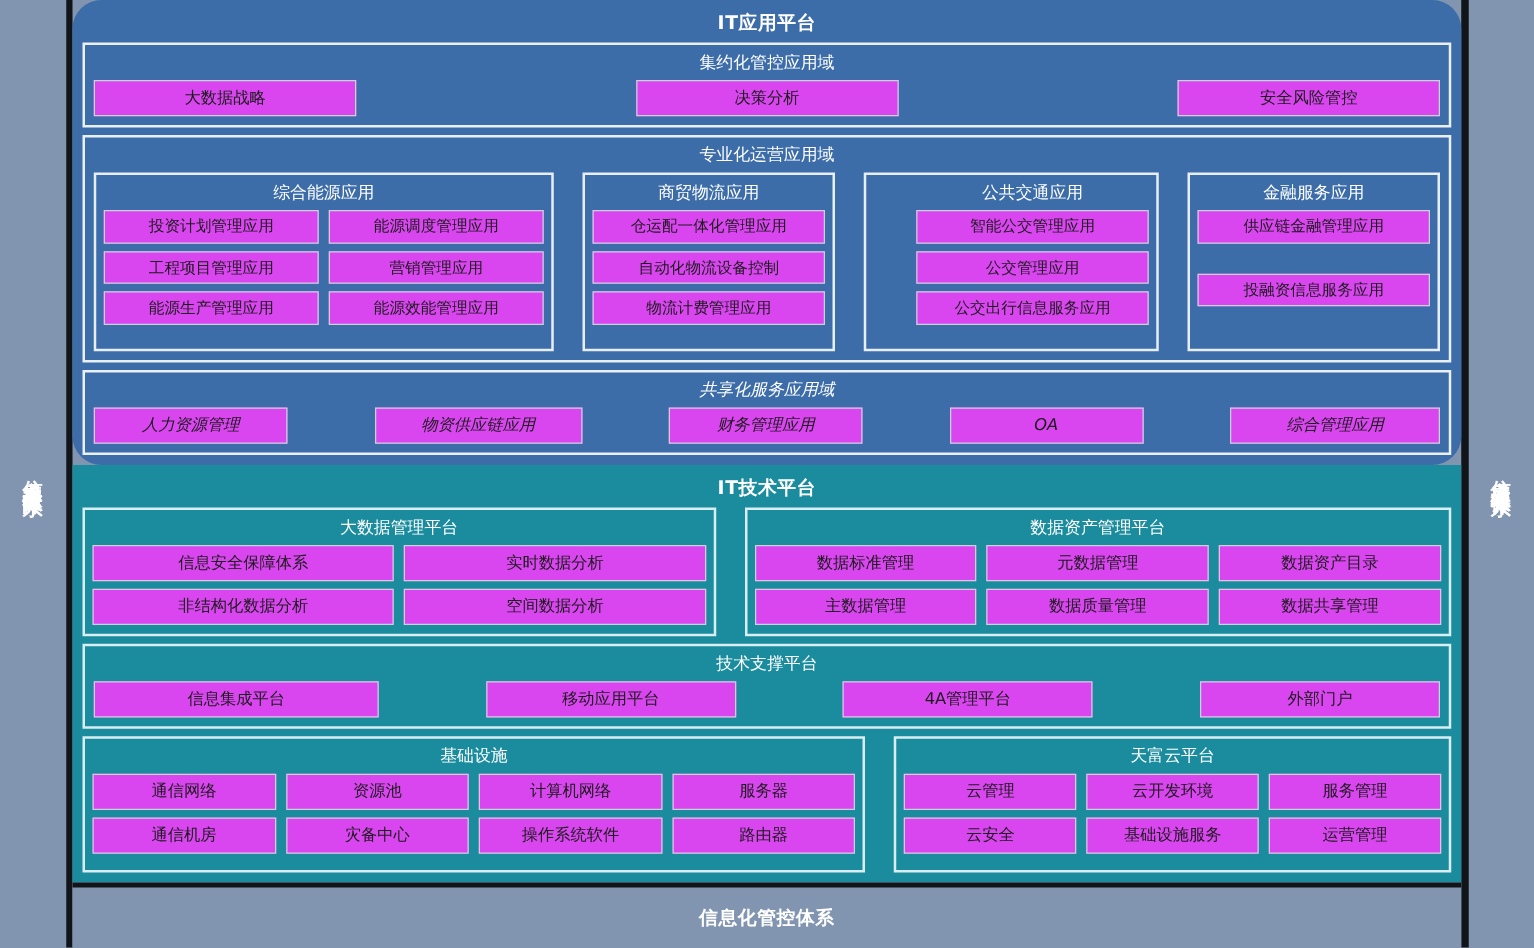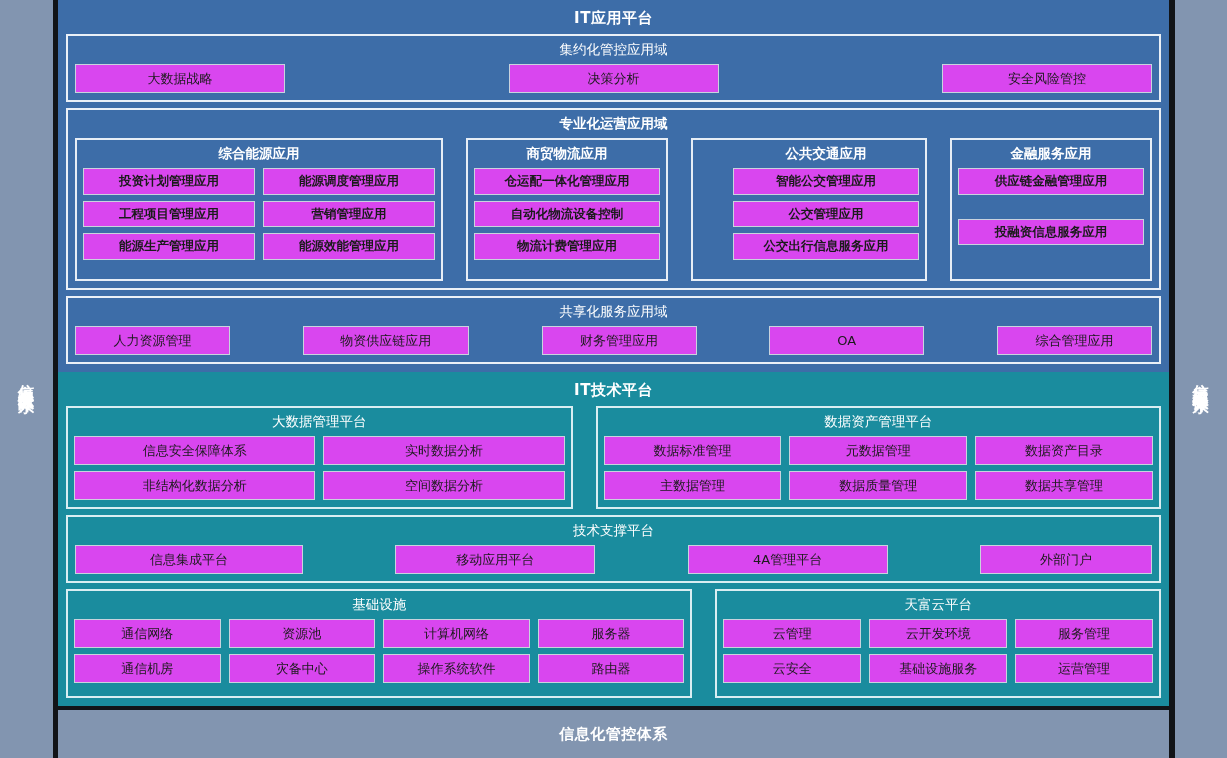--- a/index.html
+++ b/index.html
@@ -30,21 +30,21 @@
   .center{
     position:absolute;left:53px;top:0;width:1122px;height:758px;
     box-sizing:border-box;
     display:flex;flex-direction:column;
     border-left:5px solid #111418;
     border-right:6px solid #111418;
     background:#8295b0;
   }
 
   .band{box-sizing:border-box;padding:4px 8px 8px 8px;}
-  .band-blue{background:#3d6da8;height:372px;display:flex;flex-direction:column;}
+  .band-blue{background:#3d6da8;height:372px;display:flex;flex-direction:column;border-radius:23px;}
   .band-teal{background:#1a8c9e;height:334px;display:flex;flex-direction:column;}
   .band-foot{
     background:#8295b0;flex:1;
     display:flex;align-items:center;justify-content:center;
     border-top:4px solid #111418;
   }
 
   .band-title{
     color:#ffffff;font-weight:bold;font-size:15px;text-align:center;
     padding:5px 0 6px 0;letter-spacing:.5px;
@@ -116,21 +116,21 @@
 
       <div class="domain" style="flex:0 0 auto;">
         <div class="domain-title">集约化管控应用域</div>
         <div class="chips">
           <div class="chip" style="width:210px">大数据战略</div>
           <div class="chip" style="width:210px">决策分析</div>
           <div class="chip" style="width:210px">安全风险管控</div>
         </div>
       </div>
 
-      <div class="domain" style="flex:1 1 auto;display:flex;flex-direction:column;font-weight:bold;">
+      <div class="domain" style="flex:1 1 auto;display:flex;flex-direction:column;">
         <div class="domain-title">专业化运营应用域</div>
         <div class="cols" style="flex:1;">
 
           <div class="panel" style="flex:1.95;">
             <div class="panel-title">综合能源应用</div>
             <div class="panel-grid">
               <div class="panel-row">
                 <div class="chip sm">投资计划管理应用</div>
                 <div class="chip sm">能源调度管理应用</div>
               </div>
@@ -186,28 +186,28 @@
               </div>
               <div class="panel-row">
                 <div class="chip sm">投融资信息服务应用</div>
               </div>
             </div>
           </div>
 
         </div>
       </div>
 
-      <div class="domain" style="flex:0 0 auto;">
+      <div class="domain" style="flex:0 0 auto;font-style:italic;">
         <div class="domain-title">共享化服务应用域</div>
         <div class="chips">
           <div class="chip" style="width:155px">人力资源管理</div>
           <div class="chip" style="width:166px">物资供应链应用</div>
           <div class="chip" style="width:155px">财务管理应用</div>
           <div class="chip" style="width:155px">OA</div>
-          <div class="chip" style="width:155px">综合管理应用</div>
+          <div class="chip" style="width:168px">综合管理应用</div>
         </div>
       </div>
     </div>
 
     <div class="band band-teal">
       <div class="band-title">IT技术平台</div>
 
       <div class="cols" style="margin-bottom:6px;flex:0 0 auto;">
         <div class="panel" style="flex:1;">
           <div class="panel-title">大数据管理平台</div>
@@ -239,21 +239,21 @@
           </div>
         </div>
       </div>
 
       <div class="domain" style="flex:0 0 auto;">
         <div class="domain-title">技术支撑平台</div>
         <div class="chips">
           <div class="chip" style="width:228px">信息集成平台</div>
           <div class="chip" style="width:200px">移动应用平台</div>
           <div class="chip" style="width:200px">4A管理平台</div>
-          <div class="chip" style="width:172px">外部门户</div>
+          <div class="chip" style="width:192px">外部门户</div>
         </div>
       </div>
 
       <div class="cols" style="flex:1 1 auto;">
         <div class="panel" style="flex:1.42;">
           <div class="panel-title">基础设施</div>
           <div class="panel-grid">
             <div class="panel-row">
               <div class="chip">通信网络</div>
               <div class="chip">资源池</div>

